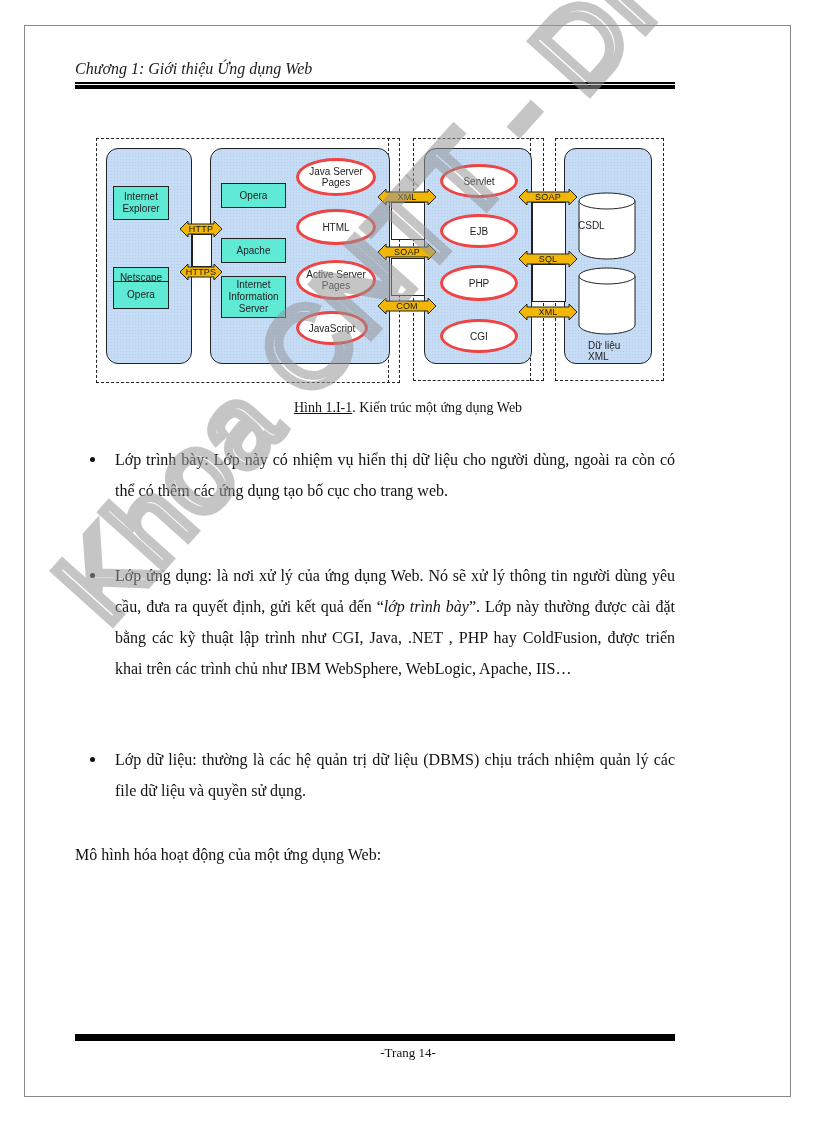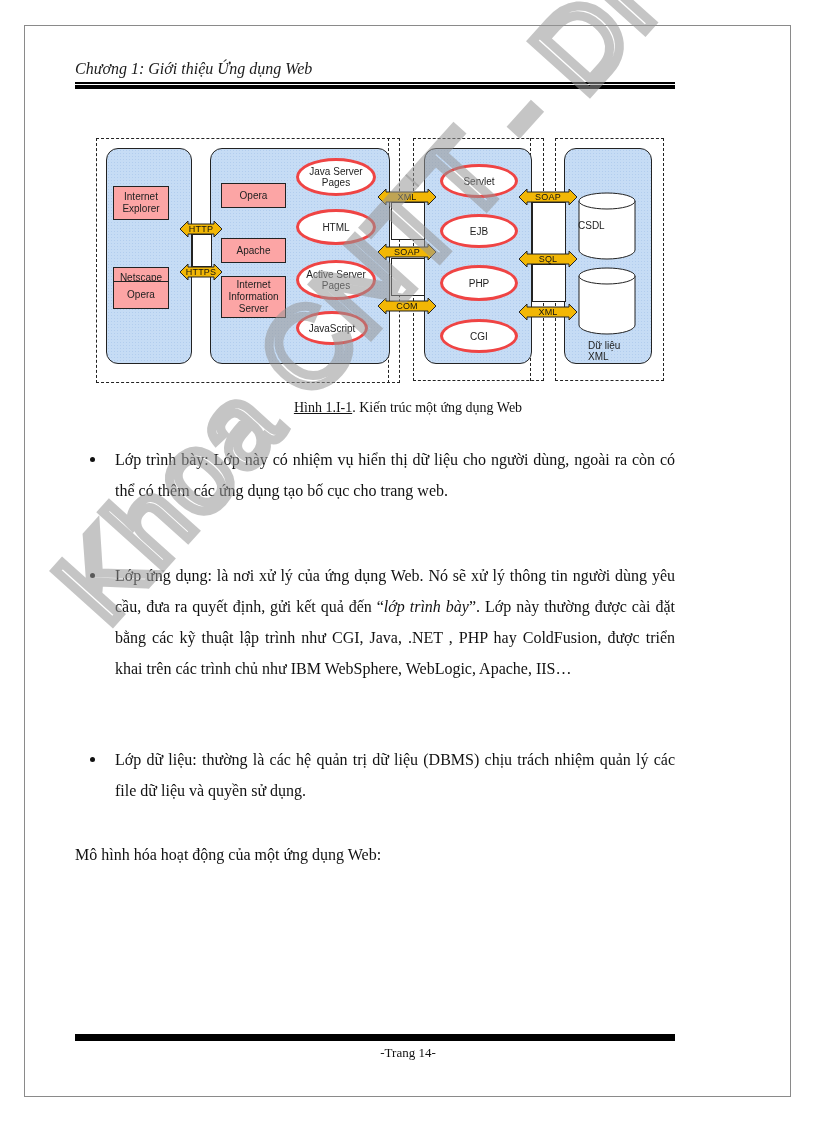--- a/index.html
+++ b/index.html
@@ -13,21 +13,21 @@
                  background: #000; border-top: 1px solid #000; }
   .header-rule::before { content: ""; position: absolute; left: 0; right: 0; top: 1px; height: 1px; background: #fff; }
 
   
   .diagram { position: absolute; left: 90px; top: 134px; width: 580px; height: 255px; }
   .frame { position: absolute; border: 1.5px dashed #222; box-sizing: border-box; }
   .panel { position: absolute; background: #c6dcf5; border: 1.5px solid #222; border-radius: 12px;
            box-sizing: border-box;
            background-image: radial-gradient(#b2cdee 0.6px, transparent 0.7px);
            background-size: 3px 3px; }
-  .rect { position: absolute; background: #fca5a5; border: 1px solid #222; box-sizing: border-box;
+  .rect { position: absolute; background: #5eead4; border: 1px solid #222; box-sizing: border-box;
           font-family: "Liberation Sans", "DejaVu Sans", sans-serif; font-size: 10px; line-height: 12px;
           display: flex; align-items: center; justify-content: center; text-align: center; color: #222; }
   .ellipse { position: absolute; background: #fff; border: 3px solid #ef4444; border-radius: 50%;
              box-sizing: border-box; font-family: "Liberation Sans", "DejaVu Sans", sans-serif;
              font-size: 10px; line-height: 11px; display: flex; align-items: center; justify-content: center;
              text-align: center; color: #222; }
   .cyl { position: absolute; box-sizing: border-box; }
   .cyl svg { position: absolute; left: 0; top: 0; }
   .cyl-label { position: absolute; left: 0; right: 0; font-family: "Liberation Sans", "DejaVu Sans", sans-serif;
                font-size: 10px; line-height: 11px; text-align: left; color: #222; }

